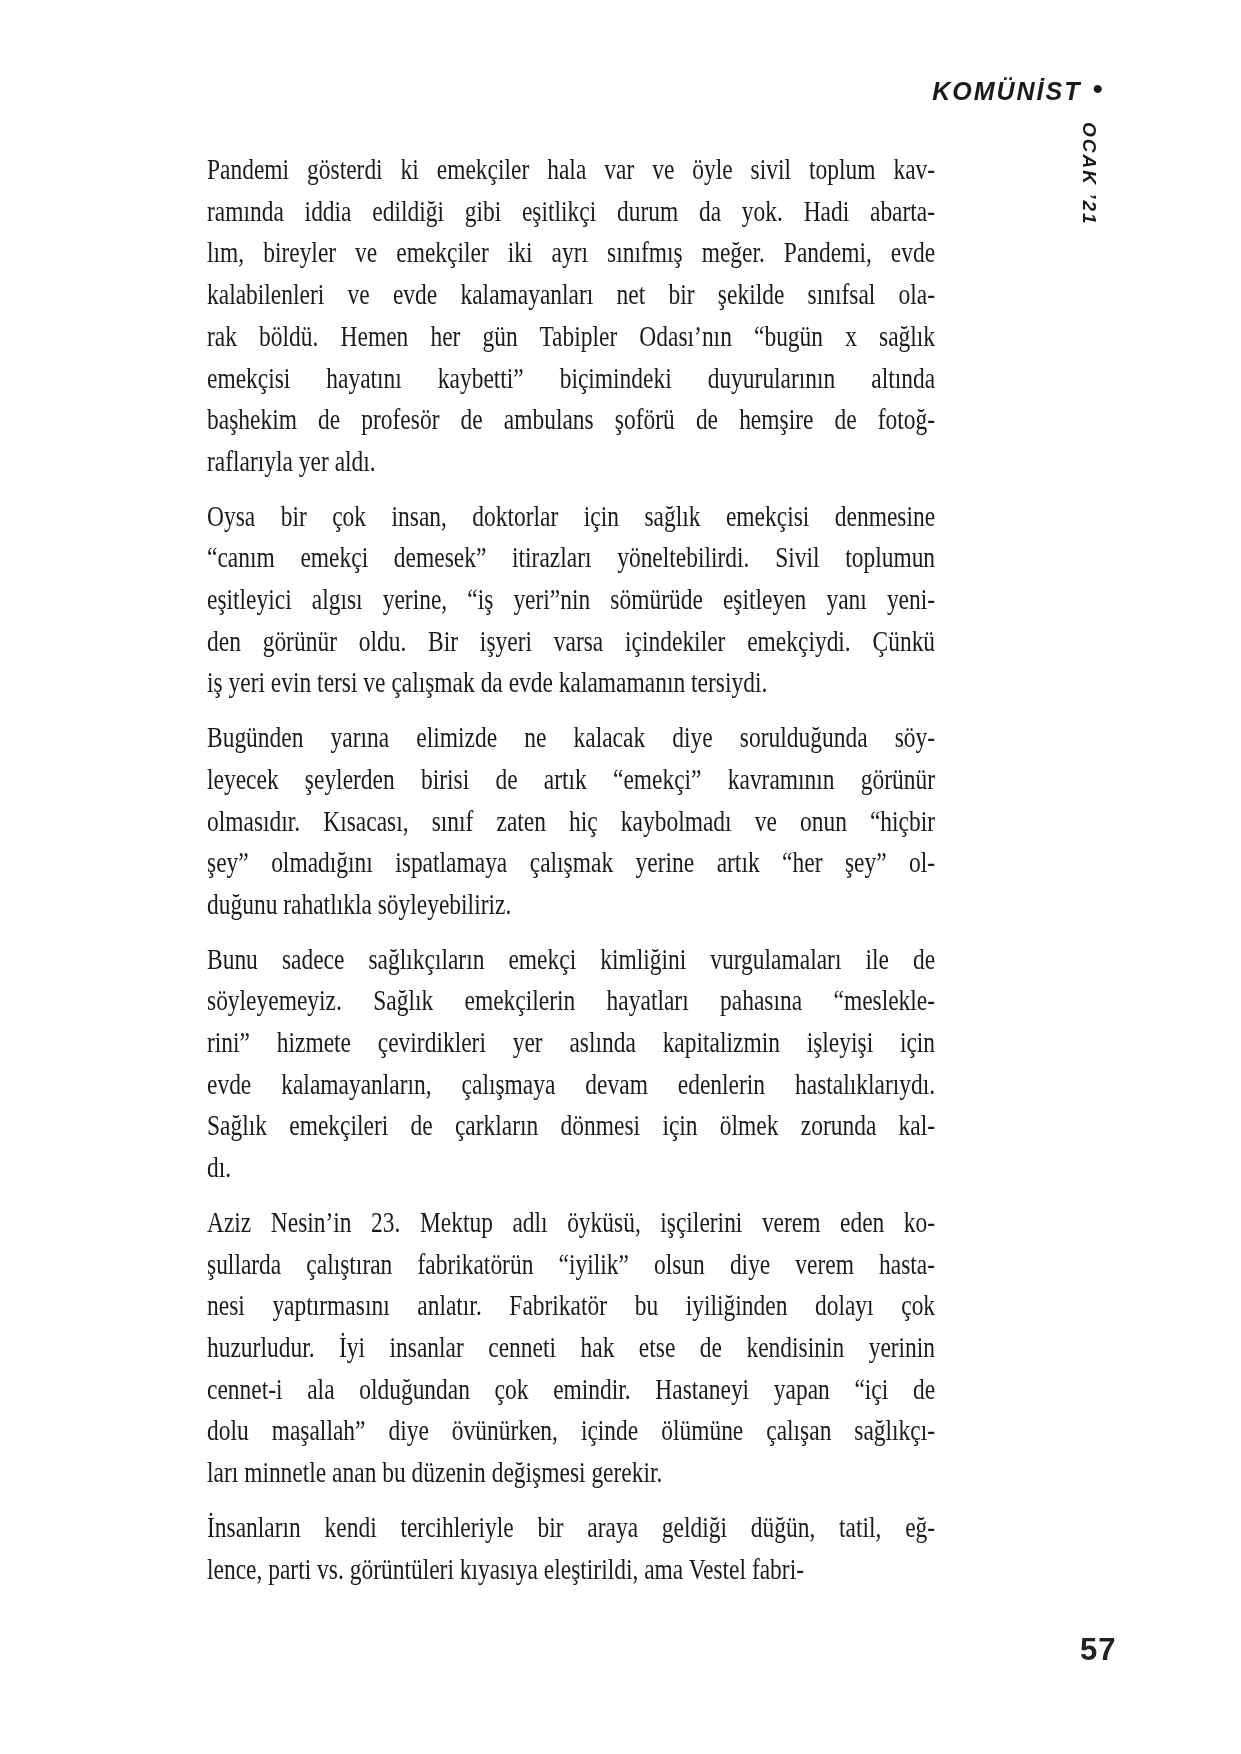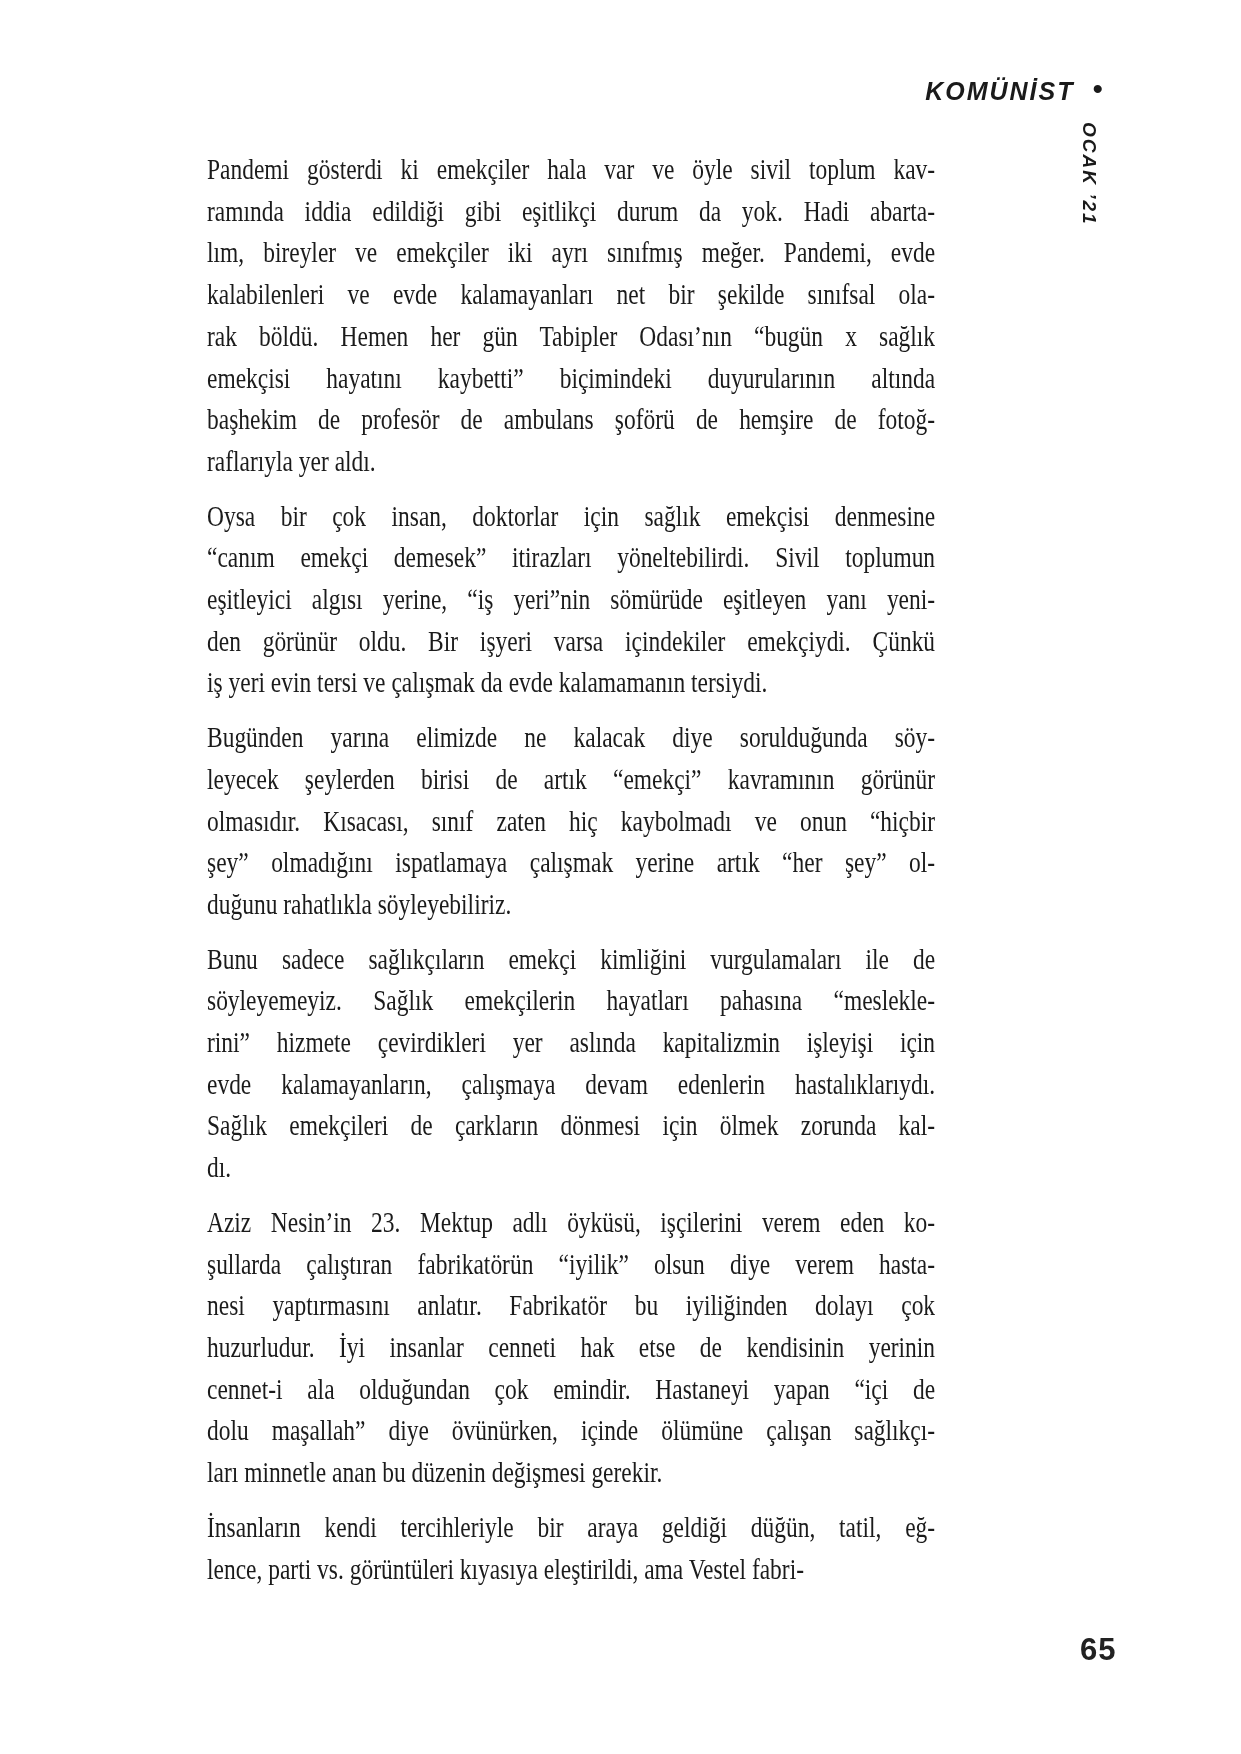--- a/index.html
+++ b/index.html
@@ -16,21 +16,21 @@
     font-family: "Liberation Serif", serif;
     color: #1c1c1c;
   }
   
   .header {
     position: absolute;
     top: 76px;
     right: 138px;
     display: flex;
     align-items: center;
-    gap: 18px;
+    gap: 11px;
     white-space: nowrap;
   }
   .mag-title {
     font-family: "Liberation Sans", sans-serif;
     font-weight: bold;
     font-style: italic;
     font-size: 25px;
     letter-spacing: 2px;
     color: #1a1a1a;
   }
@@ -140,15 +140,15 @@
         <div class="line">cennet-i ala olduğundan çok emindir. Hastaneyi yapan “içi de</div>
         <div class="line">dolu maşallah” diye övünürken, içinde ölümüne çalışan sağlıkçı-</div>
         <div class="line last">ları minnetle anan bu düzenin değişmesi gerekir.</div>
       </div>
       <div class="para">
         <div class="line">İnsanların kendi tercihleriyle bir araya geldiği düğün, tatil, eğ-</div>
         <div class="line last">lence, parti vs. görüntüleri kıyasıya eleştirildi, ama Vestel fabri-</div>
       </div>
     </div>
 
-  <div class="page-number">65</div>
+  <div class="page-number">57</div>
 
 </div>
 
 </body></html>

